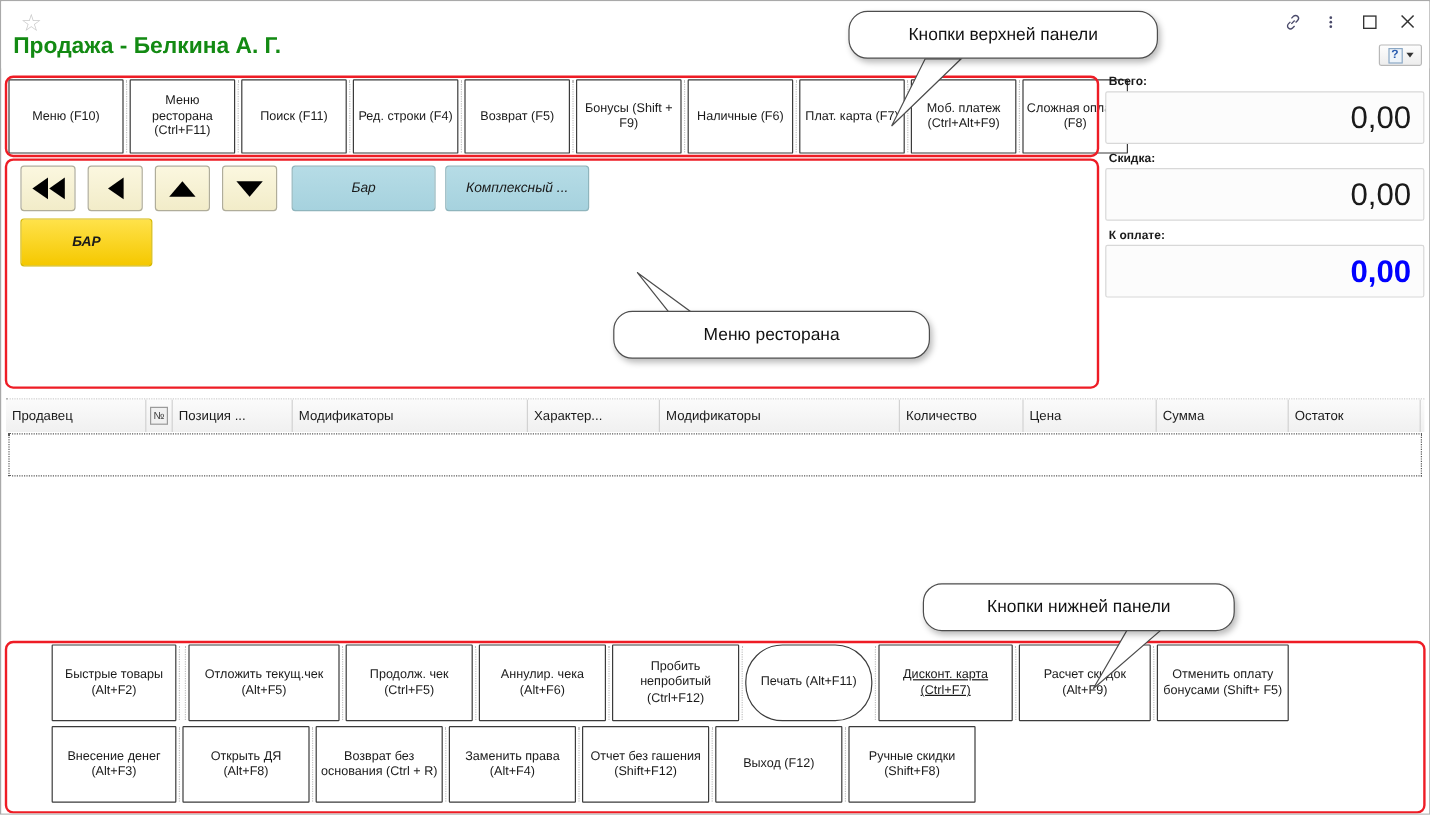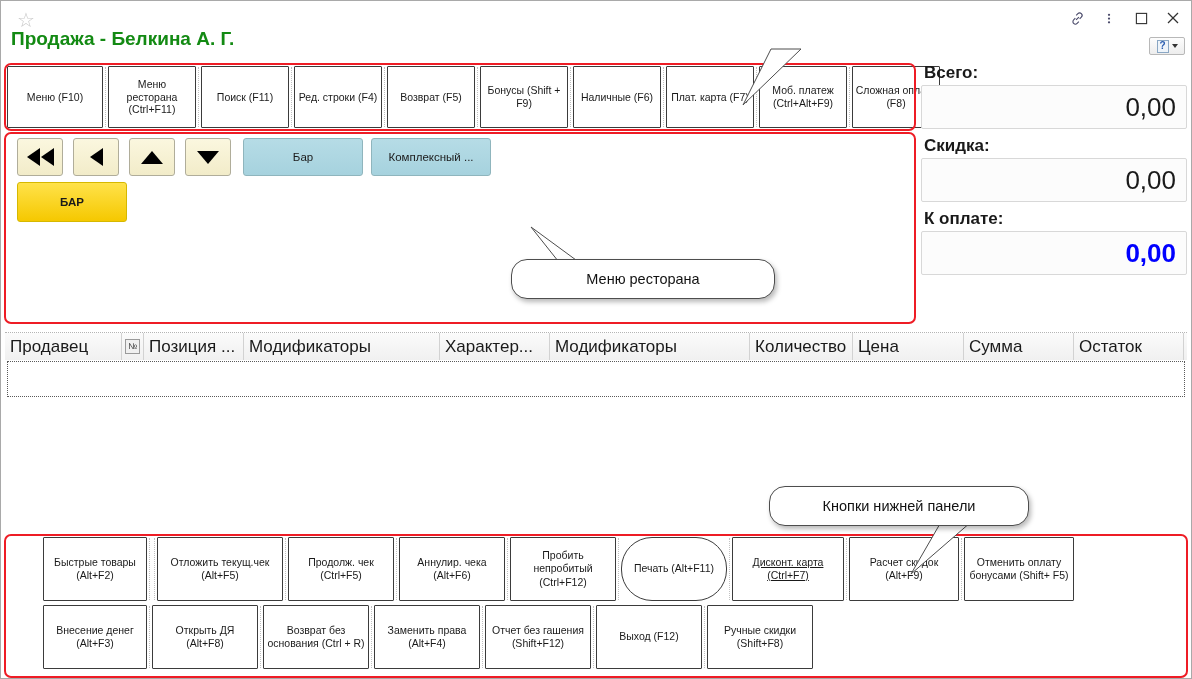--- a/index.html
+++ b/index.html
@@ -96,20 +96,21 @@
     line-height: 1.22;
     flex: 0 0 auto;
     cursor: default;
   }
 
   
   .menupanel {
     position: absolute; left: 6px; top: 134px;
     width: 906px; height: 186px;
     background: #ffffff;
+    font-style: italic;
   }
   .nav-btn {
     position: absolute; top: 3px;
     width: 46px; height: 38px;
     border: 1px solid #b0ad9a; border-radius: 3px;
     background: linear-gradient(#fbf7df,#f2ecc9);
     display: flex; align-items: center; justify-content: center;
     cursor: default;
   }
   .tri { width: 0; height: 0; }
@@ -132,21 +133,21 @@
     border: 1px solid #d6b800; border-radius: 3px;
     background: linear-gradient(#ffe24a,#f5c800);
     display: flex; align-items: center; justify-content: center;
     font-size: 11.5px; font-weight: bold; color: #1a1a1a;
     cursor: default;
   }
 
   
   .totals { position: absolute; left: 920px; top: 62px; width: 266px; }
   .tot-label {
-    font-size: 17px; color: #1a1a1a; font-weight: bold;
+    font-size: 10px; color: #1a1a1a; font-weight: bold;
     margin: 0 0 2px 3px;
   }
   .tot-box {
     height: 44px; border: 1px solid #d8d8d8; border-radius: 2px;
     background: #fcfcfc;
     display: flex; align-items: center; justify-content: flex-end;
     padding-right: 10px;
     font-size: 26px; color: #1a1a1a;
     margin-bottom: 7px;
   }
@@ -157,21 +158,21 @@
     position: absolute; left: 4px; top: 331px;
     width: 1182px; height: 196px;
     border-top: 1px dotted #b4b4b4;
     background: #ffffff;
   }
   .thead { display: flex; height: 27px; background: linear-gradient(#fbfbfb,#f0f0f0); }
   .th {
     border-right: 1px solid #d2d2d2;
     display: flex; align-items: center;
     padding: 0 5px;
-    font-size: 17px; color: #1a1a1a;
+    font-size: 11px; color: #1a1a1a;
     white-space: nowrap; overflow: hidden;
     flex: 0 0 auto;
     cursor: default;
   }
   .th.num {
     justify-content: center; padding: 0; font-size: 9px;
   }
   .th-numbox {
     width: 15px; height: 15px; border: 1px solid #9a9a9a; background: #f0f0f0;
     display: flex; align-items: center; justify-content: center;
@@ -387,16 +388,17 @@
   <svg class="tail" style="left:700px;top:40px;width:140px;height:68px;">
     <polygon points="70,8 100,8 42,64" fill="#ffffff" stroke="#4d4d4d" stroke-width="1"></polygon>
   </svg>
   <svg class="tail" style="left:510px;top:218px;width:160px;height:70px;">
     <polygon points="20,8 80,52 55,52" fill="#ffffff" stroke="#4d4d4d" stroke-width="1"></polygon>
   </svg>
   <svg class="tail" style="left:880px;top:515px;width:130px;height:66px;">
     <polygon points="60,6 90,6 30,58" fill="#ffffff" stroke="#4d4d4d" stroke-width="1"></polygon>
   </svg>
 
+  <div class="callout" id="callout-top">Кнопки верхней панели</div>
   <div class="callout" id="callout-menu">Меню ресторана</div>
   <div class="callout" id="callout-bottom">Кнопки нижней панели</div>
 
 </div>
 
 </body></html>

